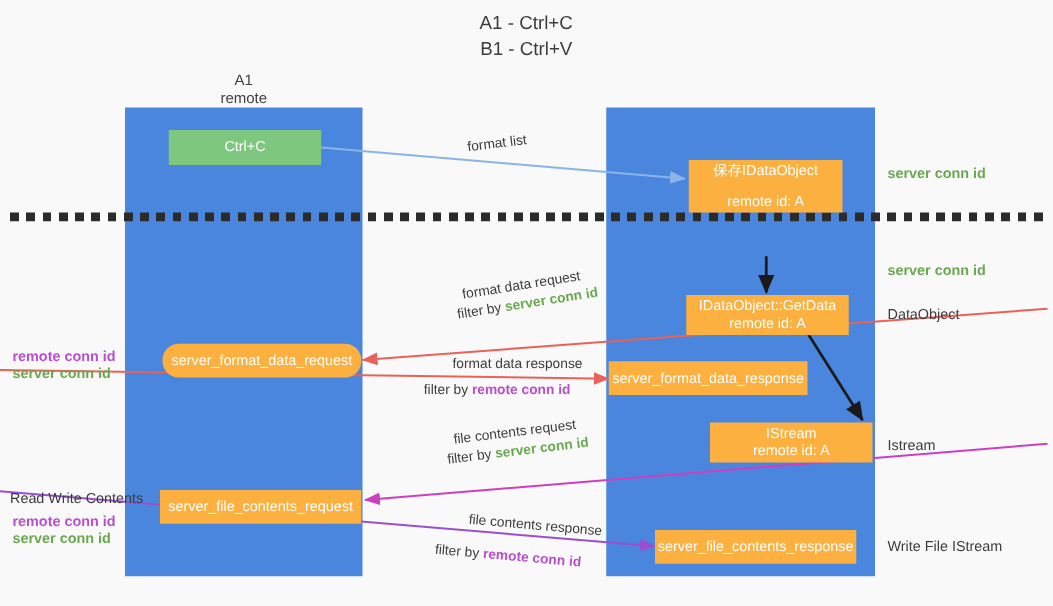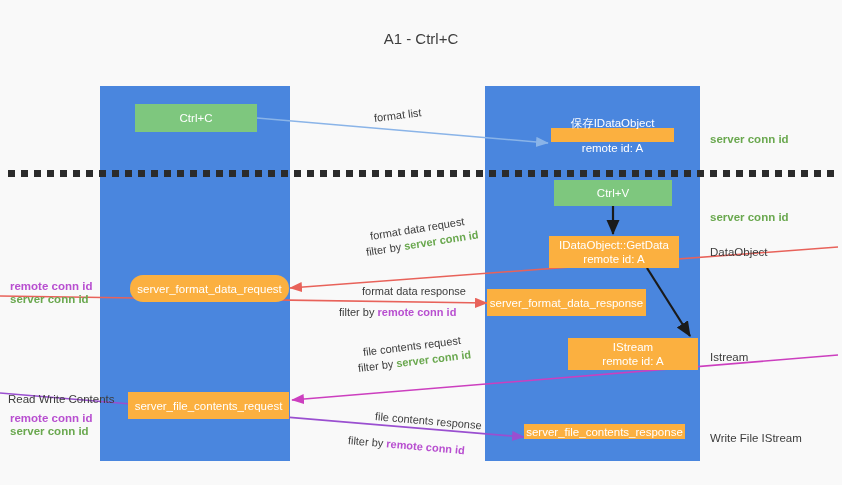--- a/index.html
+++ b/index.html
@@ -24,21 +24,20 @@
   .abs { position: absolute; }
 
   
   #title {
     left: 0; top: 8px;
     width: 842px;
     text-align: center;
     font-size: 15px;
     line-height: 21px;
     color: #3d3d3d;
-    margin-top: 20px;
   }
 
   
   .col-header {
     text-align: center;
     font-size: 12px;
     line-height: 14px;
     color: #404040;
   }
   #hdr-a1 { left: 100px; top: 57px; width: 190px; }
@@ -109,22 +108,27 @@
     pointer-events: none;
   }
 </style>
 </head>
 <body>
 
 <div id="canvas">
 
   <div class="abs" id="title">
     <div>A1 - Ctrl+C</div>
-  </div>
-
+    <div>B1 - Ctrl+V</div>
+  </div>
+
+  <div class="abs col-header" id="hdr-a1">
+    <div>A1</div>
+    <div>remote</div>
+  </div>
   <div class="abs col-header" id="hdr-b1">
     <div>B1</div>
     <div>connection</div>
   </div>
 
   <div class="abs lane" id="lane-a1"></div>
   <div class="abs lane" id="lane-b1"></div>
 
   <svg id="edges" viewBox="0 0 842 485">
     <defs>
@@ -159,28 +163,25 @@
 
     <line x1="0" y1="393" x2="524" y2="437" stroke="#9a4fd0" stroke-width="1.6" marker-end="url(#ah-purple)"></line>
   </svg>
 
   <div class="abs" id="divider"></div>
 
   <div class="abs node green" style="left:135px; top:104px; width:122px; height:28px;">
     <span>Ctrl+C</span>
   </div>
 
-  <div class="abs node orange" style="left:551px; top:128px; width:123px; height:14px;gap:11px;">
+  <div class="abs node orange" style="left:551px; top:128px; width:123px; height:42px;gap:11px;">
     <span>保存IDataObject</span>
     <span class="l2">remote id: A</span>
   </div>
 
-  <div class="abs node green" style="left:554px; top:180px; width:118px; height:26px;">
-    <span>Ctrl+V</span>
-  </div>
 
   <div class="abs node orange" style="left:549px; top:236px; width:130px; height:32px;">
     <span>IDataObject::GetData</span>
     <span class="l2">remote id: A</span>
   </div>
 
   <div class="abs node orange" style="left:568px; top:338px; width:130px; height:32px;">
     <span>IStream</span>
     <span class="l2">remote id: A</span>
   </div>
@@ -190,21 +191,21 @@
   </div>
 
   <div class="abs node orange" style="left:487px; top:289px; width:159px; height:27px;">
     <span>server_format_data_response</span>
   </div>
 
   <div class="abs node orange" style="left:128px; top:392px; width:161px; height:27px;">
     <span>server_file_contents_request</span>
   </div>
 
-  <div class="abs node orange" style="left:524px; top:424px; width:161px; height:15px;">
+  <div class="abs node orange" style="left:524px; top:424px; width:161px; height:27px;">
     <span>server_file_contents_response</span>
   </div>
 
   <div class="abs note green" style="left:710px; top:132px;">server conn id</div>
   <div class="abs note green" style="left:710px; top:210px;">server conn id</div>
   <div class="abs note plain" style="left:710px; top:245px;">DataObject</div>
   <div class="abs note plain" style="left:710px; top:350px;">Istream</div>
   <div class="abs note plain" style="left:710px; top:431px;">Write File IStream</div>
 
   <div class="abs note purple" style="left:10px; top:279px;">remote conn id</div>

